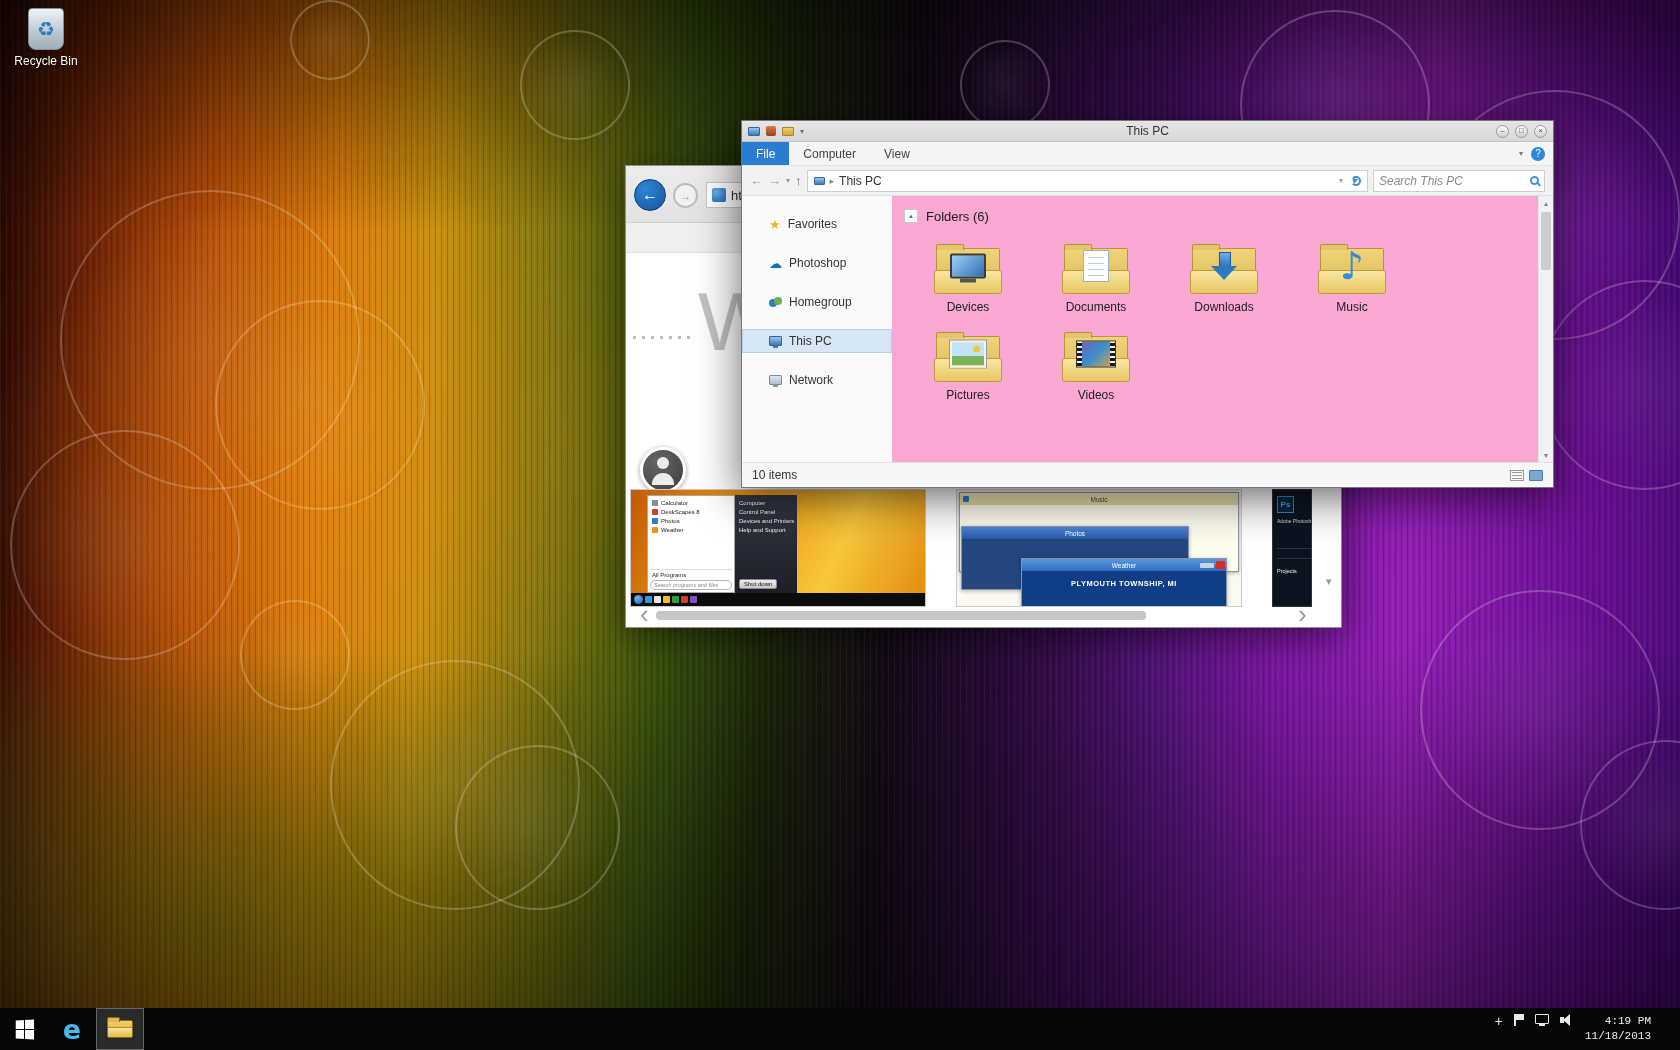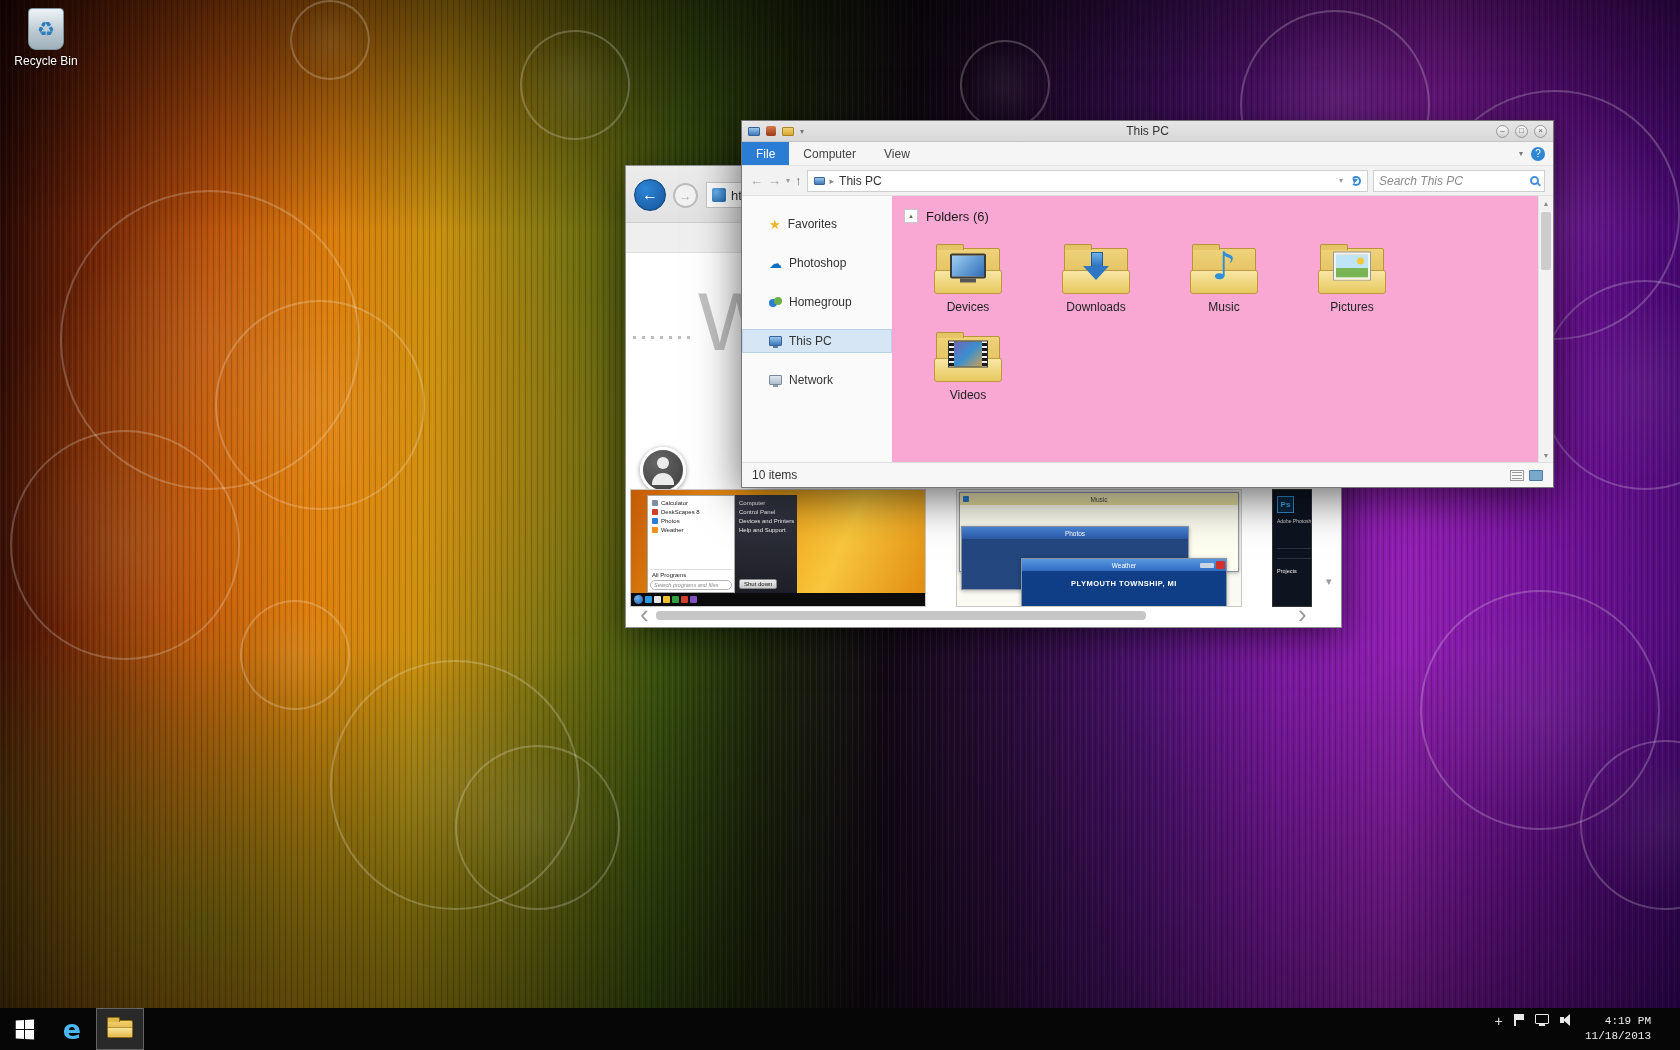--- a/index.html
+++ b/index.html
@@ -457,20 +457,28 @@
           <div class="folder">
             <div class="f-back"></div>
               <div class="ov ov-desktop"></div>
               <div class="f-front"></div>
           </div>
           <div class="tile-label">Devices</div>
         </div>
         <div class="tile">
           <div class="folder">
             <div class="f-back"></div>
+              <div class="ov ov-documents"></div>
+              <div class="f-front"></div>
+          </div>
+          <div class="tile-label">Documents</div>
+        </div>
+        <div class="tile">
+          <div class="folder">
+            <div class="f-back"></div>
               <div class="ov ov-downloads"></div>
               <div class="f-front"></div>
           </div>
           <div class="tile-label">Downloads</div>
         </div>
         <div class="tile">
           <div class="folder">
             <div class="f-back"></div>
               <div class="ov ov-music"></div>
               <div class="f-front"></div>

